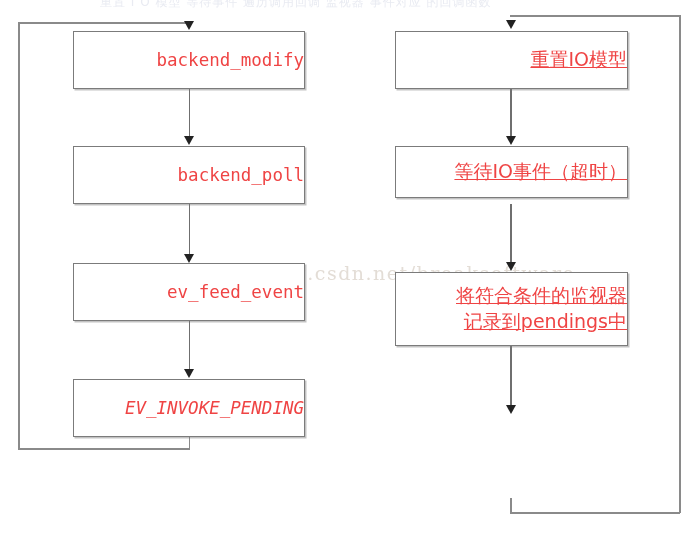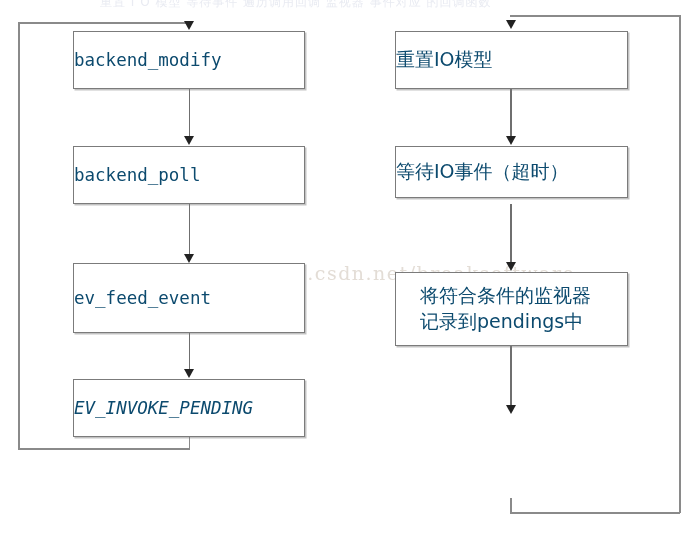--- a/index.html
+++ b/index.html
@@ -39,34 +39,35 @@
   
   .node{
     position:absolute;
     box-sizing:border-box;
     background:#ffffff;
     border:1.5px solid #7b7b7b;
     box-shadow:1.5px 1.5px 0 rgba(120,120,120,0.45);
     display:flex;
     align-items:center;
     justify-content:center;
-    text-align:left;
+    text-align:right;
     z-index:3;
-    color:#0c4a6e;
+    color:#ef4444;
   }
   .node .txt{display:block;width:100%;}
   .node.mono .txt{
     font-family:"DejaVu Sans Mono","Liberation Mono",monospace;
     font-size:17.5px;
     letter-spacing:0px;
   }
   .node.cjk .txt{
     font-family:"DejaVu Sans","Liberation Sans",sans-serif;
     font-size:19px;
     line-height:1.36;
+    text-decoration:underline;
   }
 
   
   .vline,.hline{
     position:absolute;background:#6f6f6f;z-index:2;
   }
   .vline{width:1.6px;}
   .hline{height:1.6px;}
 
   .arrowhead{
@@ -103,21 +104,21 @@
   <div class="vline" style="left:188.6px; top:89px; height:47px;"></div>
   <div class="arrowhead" style="left:184px; top:136px;"></div>
 
   <div class="node mono" style="left:73px; top:146px; width:232px; height:58px;">
     <span class="txt">backend_poll</span>
   </div>
 
   <div class="vline" style="left:188.6px; top:204px; height:54px;"></div>
   <div class="arrowhead" style="left:184px; top:254px;"></div>
 
-  <div class="node mono" style="left:73px; top:263px; width:232px; height:70px;">
+  <div class="node mono" style="left:73px; top:263px; width:232px; height:58px;">
     <span class="txt">ev_feed_event</span>
   </div>
 
   <div class="vline" style="left:188.6px; top:321px; height:50px;"></div>
   <div class="arrowhead" style="left:184px; top:369px;"></div>
 
   <div class="node mono" style="left:73px; top:379px; width:232px; height:58px;font-style:italic;">
     <span class="txt">EV_INVOKE_PENDING</span>
   </div>
 

